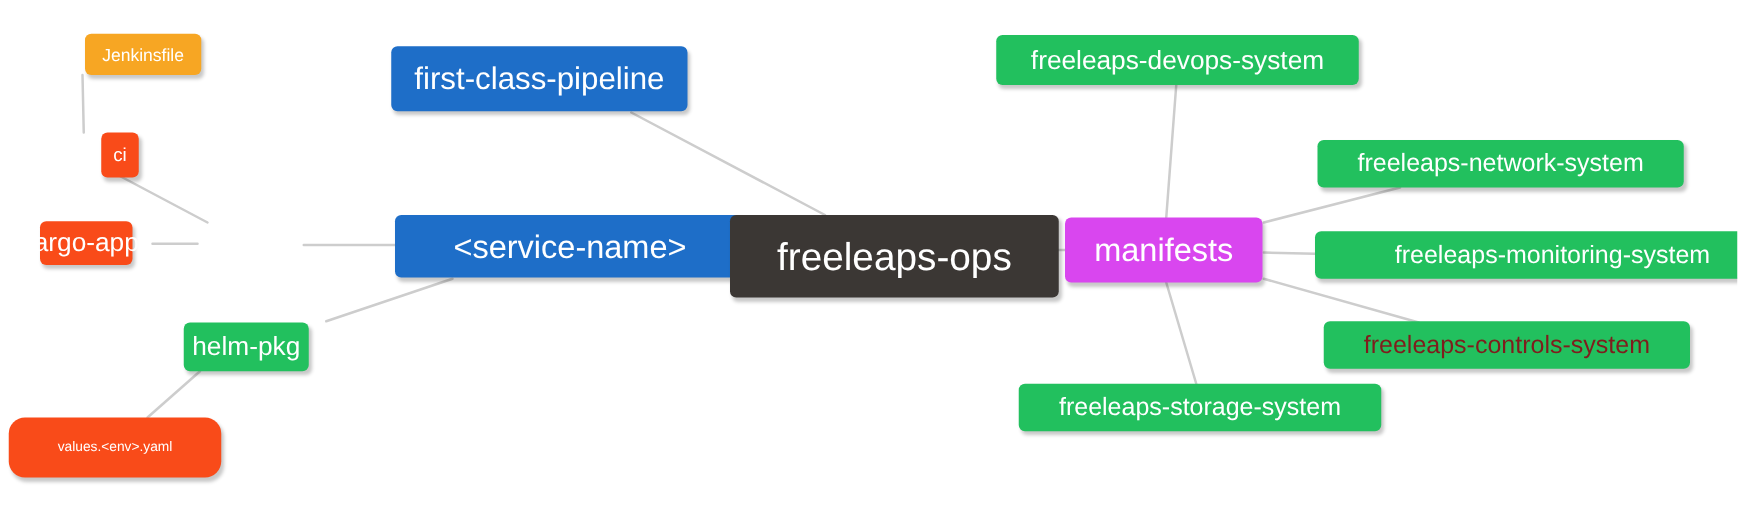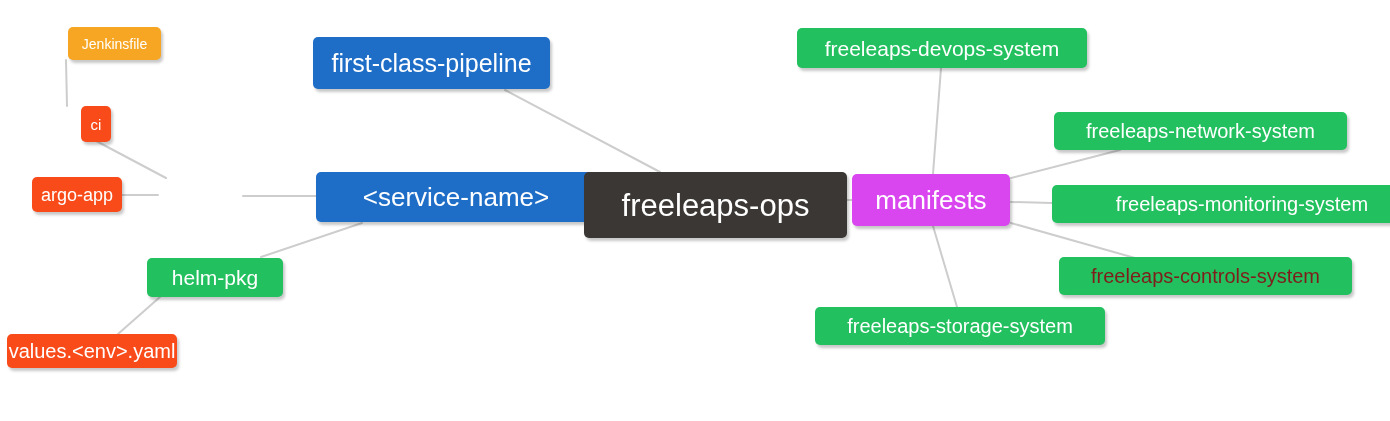--- a/index.html
+++ b/index.html
@@ -56,23 +56,23 @@
       <line x1="847" y1="200" x2="852" y2="200" stroke="#cdcdcd" stroke-width="2" stroke-linecap="round"></line>
       <line x1="933" y1="174" x2="941" y2="68" stroke="#cdcdcd" stroke-width="2" stroke-linecap="round"></line>
       <line x1="1011" y1="178" x2="1120" y2="150" stroke="#cdcdcd" stroke-width="2" stroke-linecap="round"></line>
       <line x1="1011" y1="202" x2="1052" y2="203" stroke="#cdcdcd" stroke-width="2" stroke-linecap="round"></line>
       <line x1="1011" y1="223" x2="1135" y2="258" stroke="#cdcdcd" stroke-width="2" stroke-linecap="round"></line>
       <line x1="933" y1="226" x2="957" y2="307" stroke="#cdcdcd" stroke-width="2" stroke-linecap="round"></line>
     </svg>
 
 <div class="node" style="left: 20px; top: 27px; width: 93px; height: 33px; font-size: 14px; background: rgb(247, 166, 35); color: rgb(255, 255, 255); margin-left: 48px;">Jenkinsfile</div>
     <div class="node" style="left: 53px; top: 106px; width: 30px; height: 36px; font-size: 15px; background: rgb(249, 75, 25); color: rgb(255, 255, 255); margin-left: 28px;">ci</div>
-    <div class="node" style="left: 32px; top: 177px; width: 90px; height: 35px; font-size: 18px; background: rgb(249, 75, 25); color: rgb(255, 255, 255);">argo-app</div>
-    <div class="node" style="left: 147px; top: 258px; width: 136px; height: 39px; font-size: 21px; background: rgb(34, 192, 94); color: rgb(255, 255, 255);">helm-pkg</div>
-    <div class="node" style="left: 7px; top: 334px; width: 170px; height: 34px; font-size: 20px; background: rgb(249, 75, 25); color: rgb(255, 255, 255);">values.&lt;env&gt;.yaml</div>
+    <div class="node" style="left: 32px; top: 177px; width: 74px; height: 35px; font-size: 21px; background: rgb(249, 75, 25); color: rgb(255, 255, 255);">argo-app</div>
+    <div class="node" style="left: 147px; top: 258px; width: 100px; height: 39px; font-size: 21px; background: rgb(34, 192, 94); color: rgb(255, 255, 255);">helm-pkg</div>
+    <div class="node" style="left: 7px; top: 334px; width: 170px; height: 48px; font-size: 11px; background: rgb(249, 75, 25); color: rgb(255, 255, 255); border-radius: 13px;">values.&lt;env&gt;.yaml</div>
     <div class="node" style="left: 313px; top: 37px; width: 237px; height: 52px; font-size: 25px; background: rgb(30, 110, 200); color: rgb(255, 255, 255);">first-class-pipeline</div>
     <div class="node" style="left: 316px; top: 172px; width: 280px; height: 50px; font-size: 26px; background: rgb(30, 110, 200); color: rgb(255, 255, 255);">&lt;service-name&gt;</div>
     <div class="node" style="left: 584px; top: 172px; width: 263px; height: 66px; font-size: 31px; background: rgb(59, 55, 52); color: rgb(255, 255, 255);">freeleaps-ops</div>
     <div class="node" style="left: 852px; top: 174px; width: 158px; height: 52px; font-size: 26px; background: #d946ef; color: rgb(255, 255, 255);">manifests</div>
     <div class="node" style="left: 797px; top: 28px; width: 290px; height: 40px; font-size: 21px; background: rgb(34, 192, 94); color: rgb(255, 255, 255);">freeleaps-devops-system</div>
     <div class="node" style="left: 1054px; top: 112px; width: 293px; height: 38px; font-size: 20px; background: rgb(34, 192, 94); color: rgb(255, 255, 255);">freeleaps-network-system</div>
     <div class="node" style="left: 1052px; top: 185px; width: 380px; height: 38px; font-size: 20px; background: rgb(34, 192, 94); color: rgb(255, 255, 255);">freeleaps-monitoring-system</div>
     <div class="node" style="left: 1059px; top: 257px; width: 293px; height: 38px; font-size: 20px; background: rgb(34, 192, 94); color: #7f1d1d;">freeleaps-controls-system</div>
     <div class="node" style="left: 815px; top: 307px; width: 290px; height: 38px; font-size: 20px; background: rgb(34, 192, 94); color: rgb(255, 255, 255);">freeleaps-storage-system</div>
   </div>

